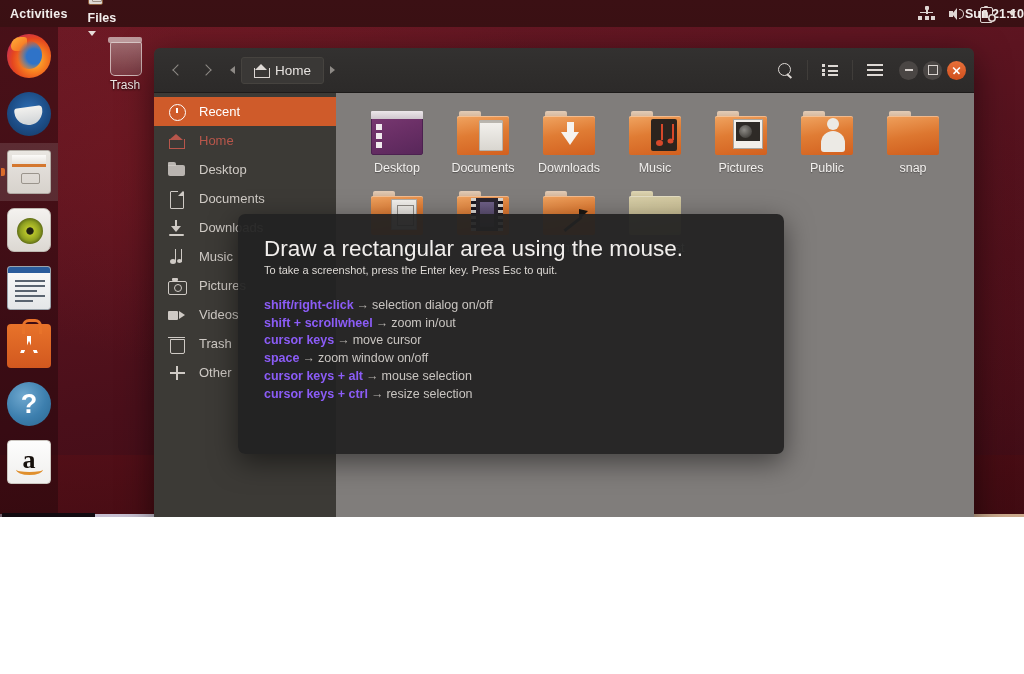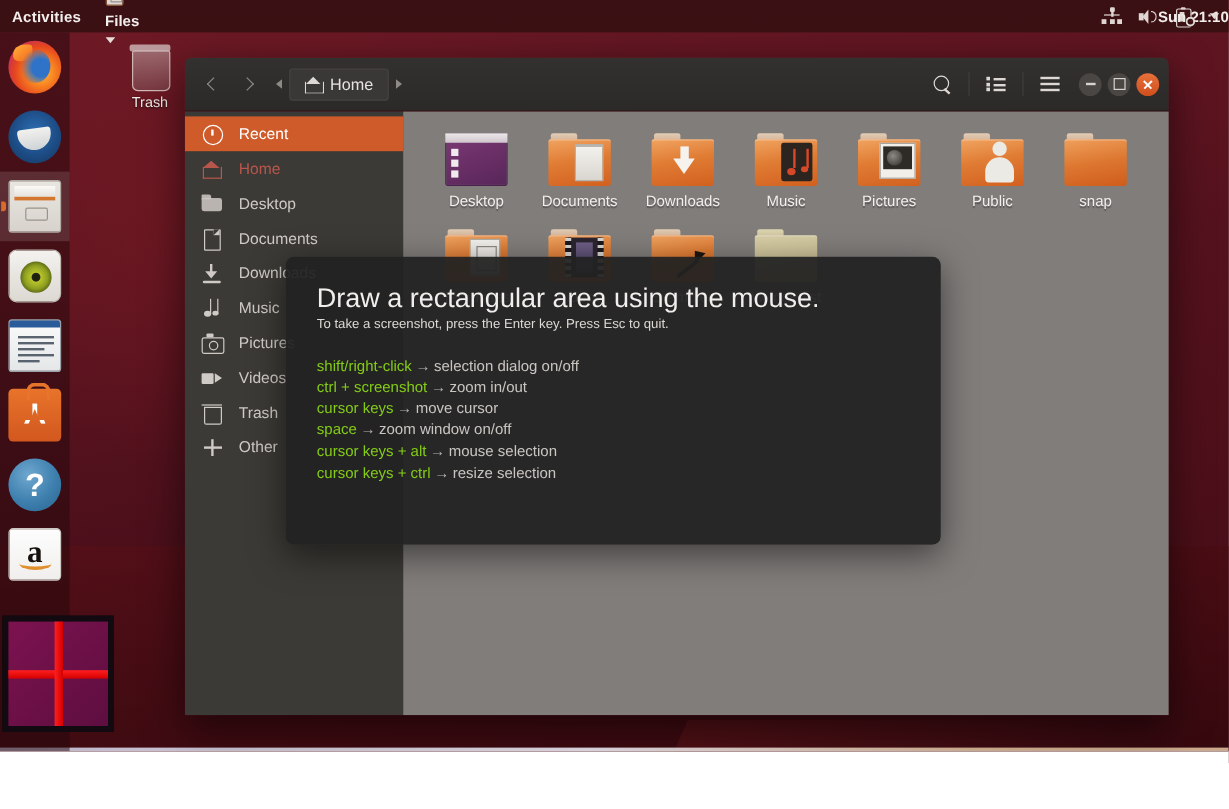--- a/index.html
+++ b/index.html
@@ -3,21 +3,21 @@
 <meta charset="utf-8">
 <style>
   * { box-sizing: border-box; margin: 0; padding: 0; }
   html, body {
     width: 1024px; height: 674px;
     overflow: hidden;
     font-family: "Liberation Sans", sans-serif;
   }
   #screen {
     position: relative;
-    width: 1024px; height: 626px;
+    width: 1024px; height: 517px;
     background: #5a1420;
     overflow: hidden;
   }
 
   
   #wallpaper {
     position: absolute; inset: 0;
     background:
       radial-gradient(ellipse 700px 420px at 62% 62%, rgba(150,30,35,0.55) 0%, rgba(110,22,30,0.25) 45%, rgba(0,0,0,0) 72%),
       radial-gradient(ellipse 520px 300px at 22% 30%, rgba(130,28,34,0.45) 0%, rgba(0,0,0,0) 70%),
@@ -489,21 +489,21 @@
     background: rgba(34,34,34,0.94);
     border-radius: 7px;
     z-index: 50;
     padding: 22px 26px 0 26px;
     color:#e9e6e3;
     box-shadow: 0 8px 28px rgba(0,0,0,.5);
   }
   #ov-title { font-size: 22.5px; line-height:1.12; color:#f1eeec; }
   #ov-sub { font-size: 11px; line-height:1.33; margin-top: 2px; color:#ddd9d5; }
   #ov-keys { margin-top: 19px; font-size: 12.5px; line-height: 1.42; color:#c9c5c1; }
-  #ov-keys .k { font-weight: normal; color:#84cc16;margin-top:10px; }
+  #ov-keys .k { font-weight: bold; color:#8b5cf6;margin-top:10px; }
   #ov-keys .ar { color:#b6b2ae; padding: 0 3px; }
 
   
   #loupe {
     position:absolute; left:2px; top:513px; width:93px; height:97px;
     background:#120a10; border:2px solid #120a10;
     z-index: 55;
   }
   #loupe-inner {
     position:absolute; inset:3px;
@@ -790,21 +790,21 @@
   </div>
 
   <div id="overlay">
     <div id="ov-title">Draw a rectangular area using the mouse.</div>
     <div id="ov-sub">To take a screenshot, press the Enter key. Press Esc to quit.</div>
     <div id="ov-keys">
       <div>
         <span class="k">shift/right-click</span><span class="ar">→</span><span>selection dialog on/off</span>
       </div>
       <div>
-        <span class="k">ctrl + screenshot</span><span class="ar">→</span><span>zoom in/out</span>
+        <span class="k">shift + scrollwheel</span><span class="ar">→</span><span>zoom in/out</span>
       </div>
       <div>
         <span class="k">cursor keys</span><span class="ar">→</span><span>move cursor</span>
       </div>
       <div>
         <span class="k">space</span><span class="ar">→</span><span>zoom window on/off</span>
       </div>
       <div>
         <span class="k">cursor keys + alt</span><span class="ar">→</span><span>mouse selection</span>
       </div>

